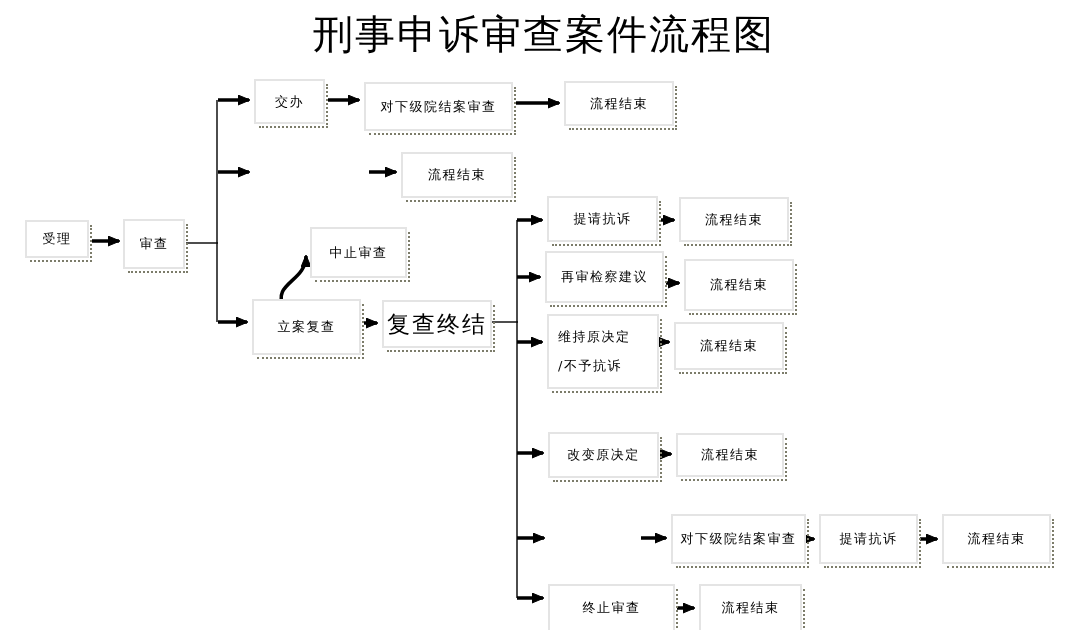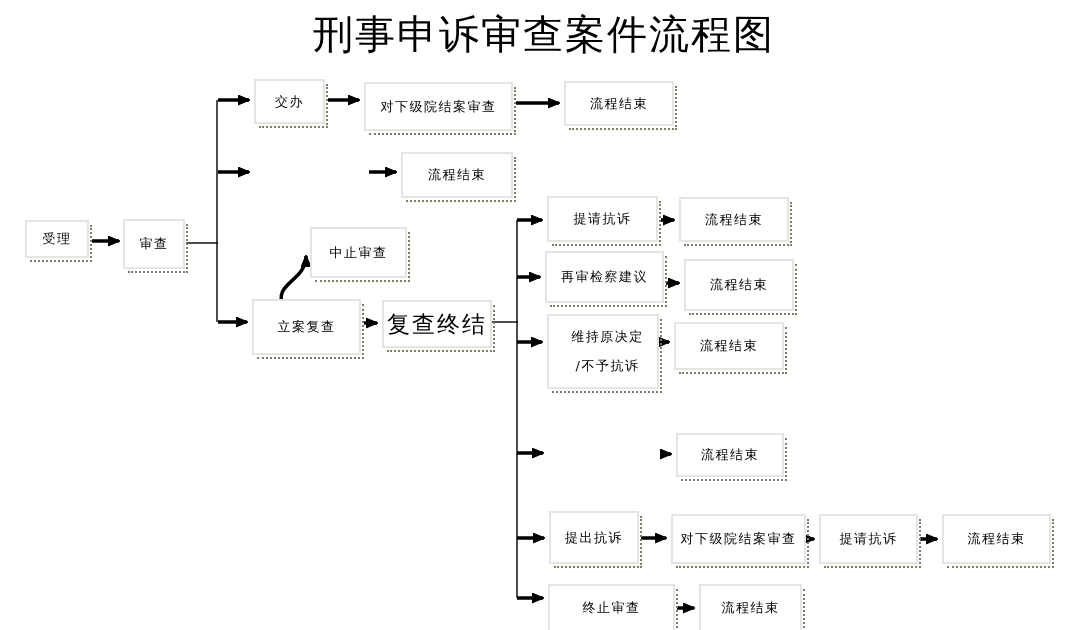--- a/index.html
+++ b/index.html
@@ -21,21 +21,21 @@
   .node::after{
     content:"";position:absolute;left:3px;right:-5px;bottom:-6px;height:0;
     border-top:2px dotted #7c7c6a;
   }
   .node::before{
     content:"";position:absolute;top:3px;bottom:-6px;right:-5px;width:0;
     border-left:2px dotted #7c7c6a;
   }
   .node.big{font-size:23px;letter-spacing:2px;}
   .node.two-line{
-    flex-direction:column;align-items:center;justify-content:space-evenly;
+    flex-direction:column;align-items:flex-start;justify-content:space-evenly;
     padding-left:9px;
   }
   svg.wires{position:absolute;left:0;top:0;width:1088px;height:630px;}
   svg.wires line,svg.wires path{stroke:#000;}
   .thin{stroke-width:1.4;}
   .thick{stroke-width:3.5;fill:none;}
 </style>
 </head>
 <body>
 
@@ -98,23 +98,23 @@
 
   <div class="node" style="left:545px;top:251px;width:119px;height:52px">再审检察建议</div>
   <div class="node" style="left:684px;top:259px;width:110px;height:52px">流程结束</div>
 
   <div class="node two-line" style="left:547px;top:314px;width:112px;height:75px">
     <span>维持原决定</span>
     <span>/不予抗诉</span>
   </div>
   <div class="node" style="left:674px;top:322px;width:110px;height:48px">流程结束</div>
 
+  <div class="node" style="left:548px;top:432px;width:111px;height:46px">改变原决定</div>
   <div class="node" style="left:676px;top:433px;width:108px;height:44px">流程结束</div>
 
-  <div class="node" style="left:549px;top:511px;width:90px;height:53px">提出抗诉</div>
   <div class="node" style="left:671px;top:514px;width:135px;height:50px">对下级院结案审查</div>
   <div class="node" style="left:819px;top:514px;width:99px;height:50px">提请抗诉</div>
   <div class="node" style="left:942px;top:514px;width:109px;height:50px">流程结束</div>
 
   <div class="node" style="left:548px;top:584px;width:127px;height:48px">终止审查</div>
   <div class="node" style="left:699px;top:584px;width:103px;height:48px">流程结束</div>
 
 </div>
 
 </body></html>

